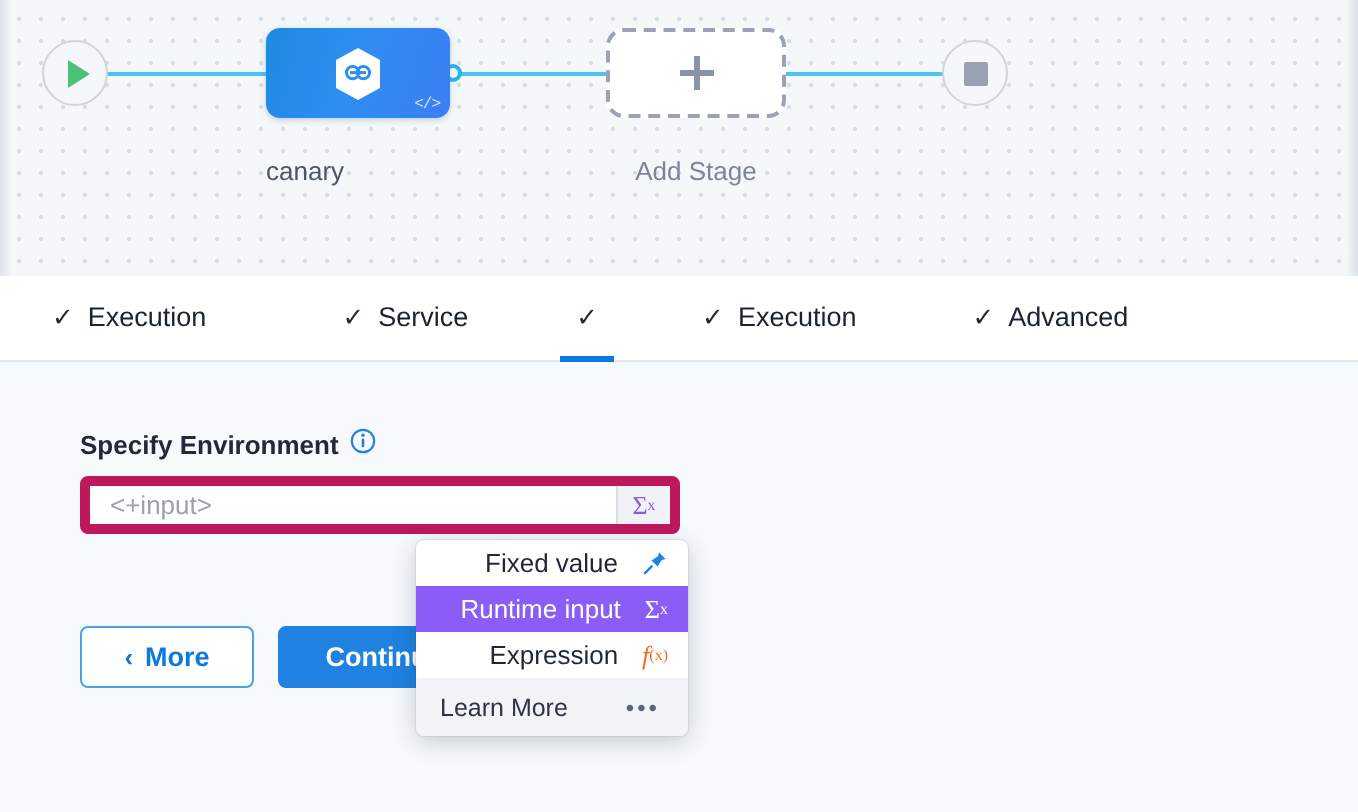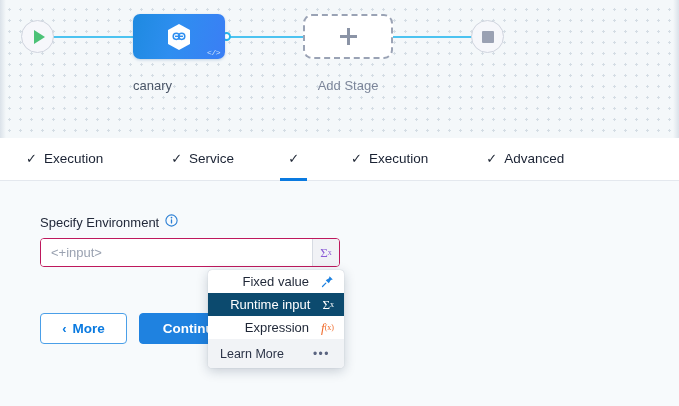--- a/index.html
+++ b/index.html
@@ -123,28 +123,28 @@
   #tab-execution  { margin-left: 52px; }
   #tab-advanced   { margin-left: 58px; }
 
   
   .panel {
     position: absolute; left: 0; top: 181px; width: 679px; height: 225px;
     background: #f7fafc;
   }
   .field-label {
     position: absolute; left: 40px; top: 214px;
-    font-size: 13px; font-weight: normal; color: #22293a;
+    font-size: 13px; font-weight: bold; color: #22293a;
     display: flex; align-items: center; gap: 6px;
   }
   .info-icon { display: block; }
 
   .input-wrap {
     position: absolute; left: 40px; top: 238px; width: 300px; height: 29px;
-    display: flex; border: 1px solid #be185d; border-radius: 4px; overflow: hidden;
+    display: flex; border: 5px solid #be185d; border-radius: 4px; overflow: hidden;
     background: #fff;
   }
   .text-input {
     flex: 1; border: 0; outline: none; background: #fff;
     font-family: "Liberation Sans", sans-serif; font-size: 13px;
     color: #2b3246; padding: 0 10px;
   }
   .text-input::placeholder { color: #9aa2b1; }
   .var-btn {
     width: 27px; background: #f1f2f6; border: 0; border-left: 1px solid #d7dbe3;
@@ -173,21 +173,21 @@
   .dropdown {
     position: absolute; left: 208px; top: 270px; width: 136px;
     background: #fff; border-radius: 4px;
     box-shadow: 0 3px 12px rgba(25,40,70,.22), 0 0 1px rgba(25,40,70,.3);
     overflow: hidden; z-index: 20;
   }
   .dd-item {
     height: 23px; display: flex; align-items: center; justify-content: flex-end;
     gap: 12px; padding: 0 10px; font-size: 13px; color: #1f2737; cursor: pointer;
   }
-  .dd-item.selected { background: #0c4a6e; color: #fff; }
+  .dd-item.selected { background: #8b5cf6; color: #fff; }
   .dd-icon { display: flex; align-items: center; font-size: 12px; }
   .pin-icon { color: #1f82e0; }
   .sigma-icon { font-family: "Liberation Serif", serif; color: #fff; font-size: 13px; }
   .sigma-icon sup { font-size: 8px; }
   .fx-icon { color: #f06a2a; font-family: "Liberation Serif", serif; font-style: italic; font-size: 13px; }
   .fx-icon sub { font-size: 8px; font-style: normal; }
   .dd-footer {
     background: #f1f3f6; height: 29px; display: flex; align-items: center;
     justify-content: space-between; padding: 0 14px 0 12px;
     font-size: 12.5px; color: #2b3347; cursor: pointer;

